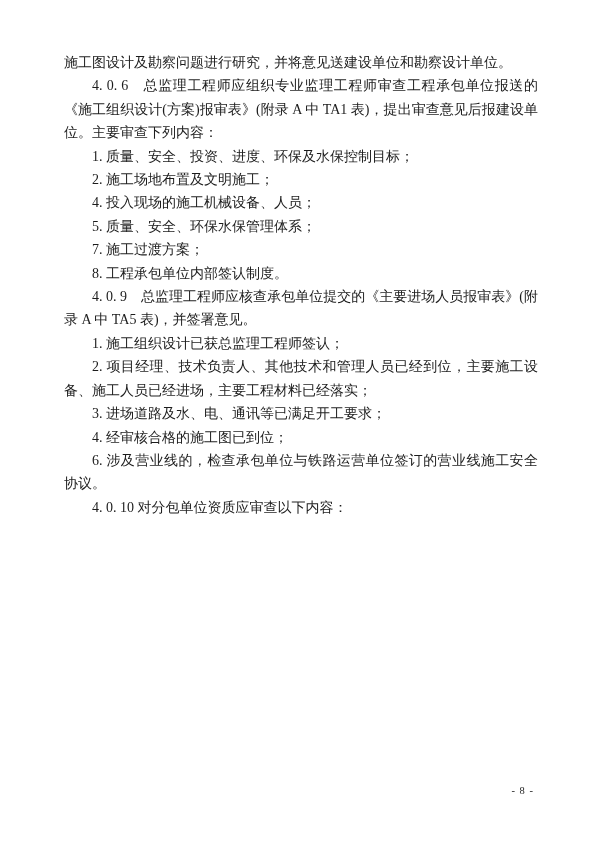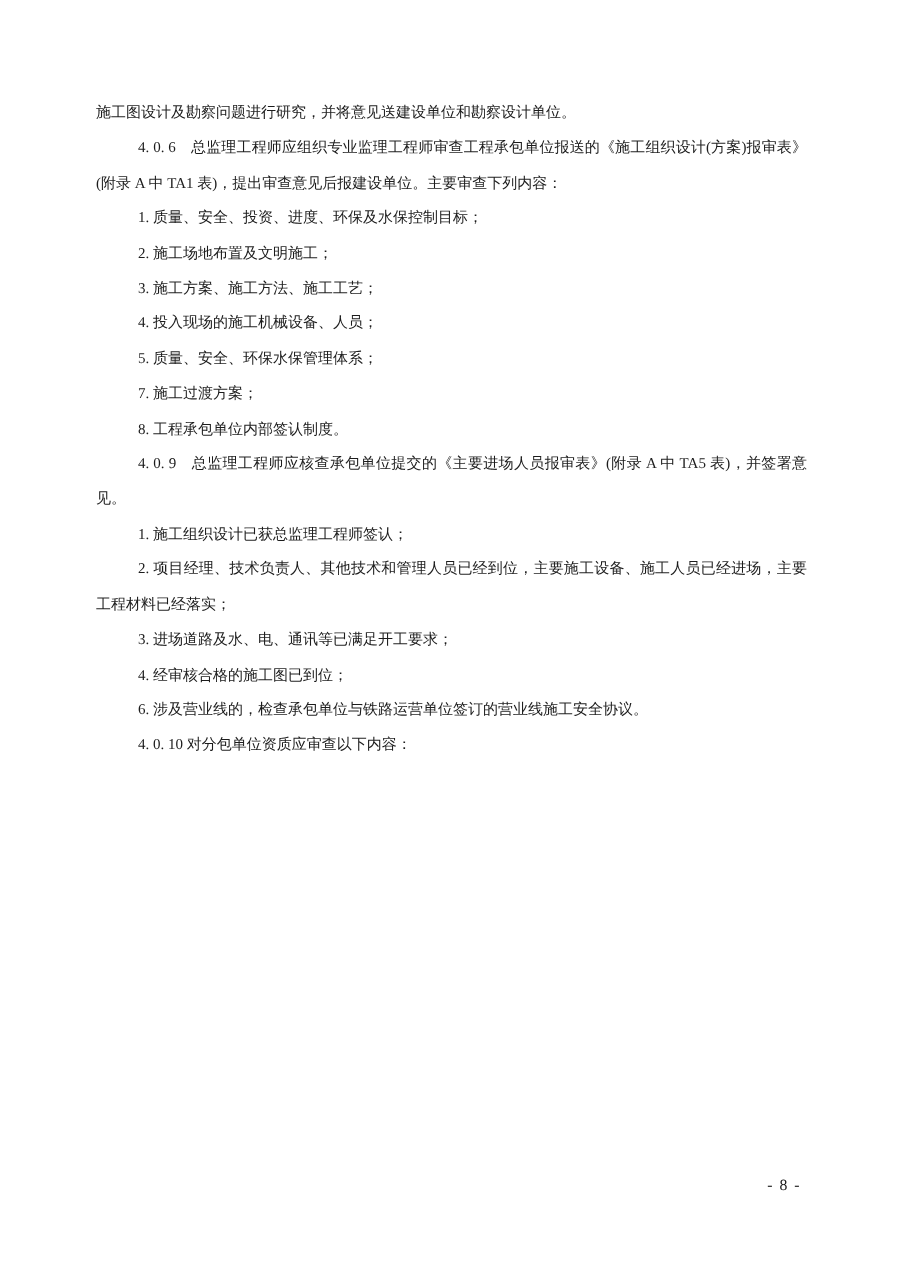--- a/index.html
+++ b/index.html
@@ -12,23 +12,23 @@
     width: 600px;
     height: 848px;
     background: #ffffff;
     overflow: hidden;
     font-family: "Liberation Serif", "DejaVu Serif", serif;
     color: #1c1c1c;
   }
   .content {
     position: absolute;
     left: 64px;
-    top: 64px;
+    top: 51px;
     width: 474px;
-    font-size: 10px;
+    font-size: 14px;
     line-height: 23.4px;
     text-align: justify;
     letter-spacing: 0;
   }
   .content p {
     margin: 0;
     padding: 0;
   }
   .content p.indent {
     text-indent: 28px;
@@ -45,21 +45,20 @@
 </style>
 </head>
 <body>
 
 <div class="page">
   <div class="content">
     <p>施工图设计及勘察问题进行研究，并将意见送建设单位和勘察设计单位。</p>
     <p class="indent">4. 0. 6　总监理工程师应组织专业监理工程师审查工程承包单位报送的《施工组织设计(方案)报审表》(附录 A 中 TA1 表)，提出审查意见后报建设单位。主要审查下列内容：</p>
     <p class="indent">1. 质量、安全、投资、进度、环保及水保控制目标；</p>
     <p class="indent">2. 施工场地布置及文明施工；</p>
-    <p class="indent">3. 施工方案、施工方法、施工工艺；</p>
     <p class="indent">4. 投入现场的施工机械设备、人员；</p>
     <p class="indent">5. 质量、安全、环保水保管理体系；</p>
     <p class="indent">7. 施工过渡方案；</p>
     <p class="indent">8. 工程承包单位内部签认制度。</p>
     <p class="indent">4. 0. 9　总监理工程师应核查承包单位提交的《主要进场人员报审表》(附录 A 中 TA5 表)，并签署意见。</p>
     <p class="indent">1. 施工组织设计已获总监理工程师签认；</p>
     <p class="indent">2. 项目经理、技术负责人、其他技术和管理人员已经到位，主要施工设备、施工人员已经进场，主要工程材料已经落实；</p>
     <p class="indent">3. 进场道路及水、电、通讯等已满足开工要求；</p>
     <p class="indent">4. 经审核合格的施工图已到位；</p>
     <p class="indent">6. 涉及营业线的，检查承包单位与铁路运营单位签订的营业线施工安全协议。</p>

